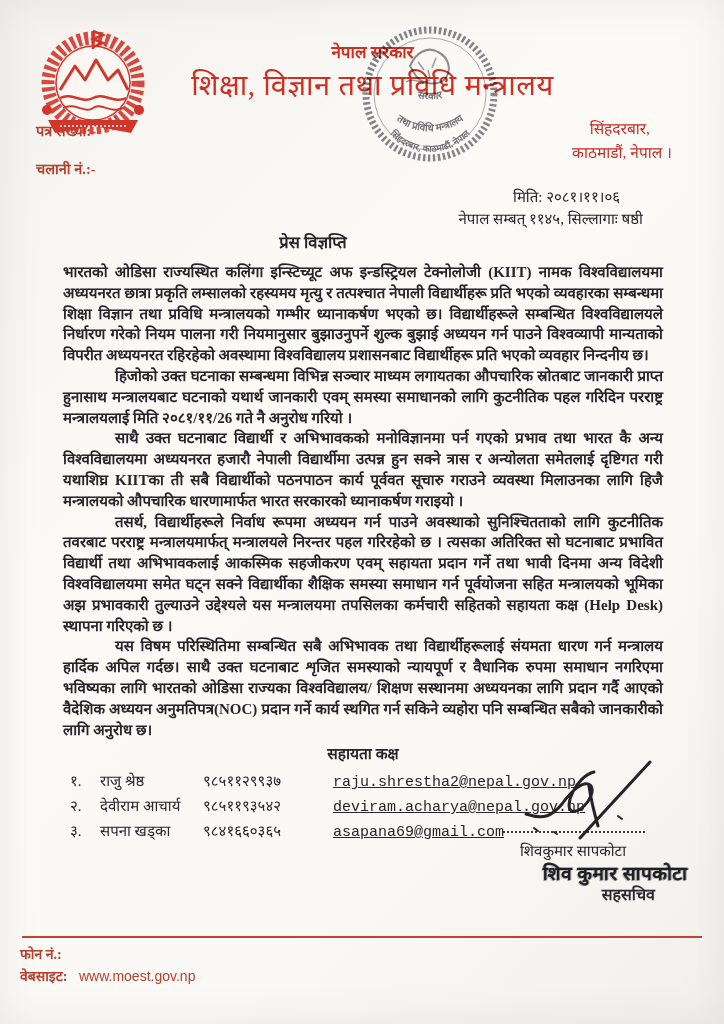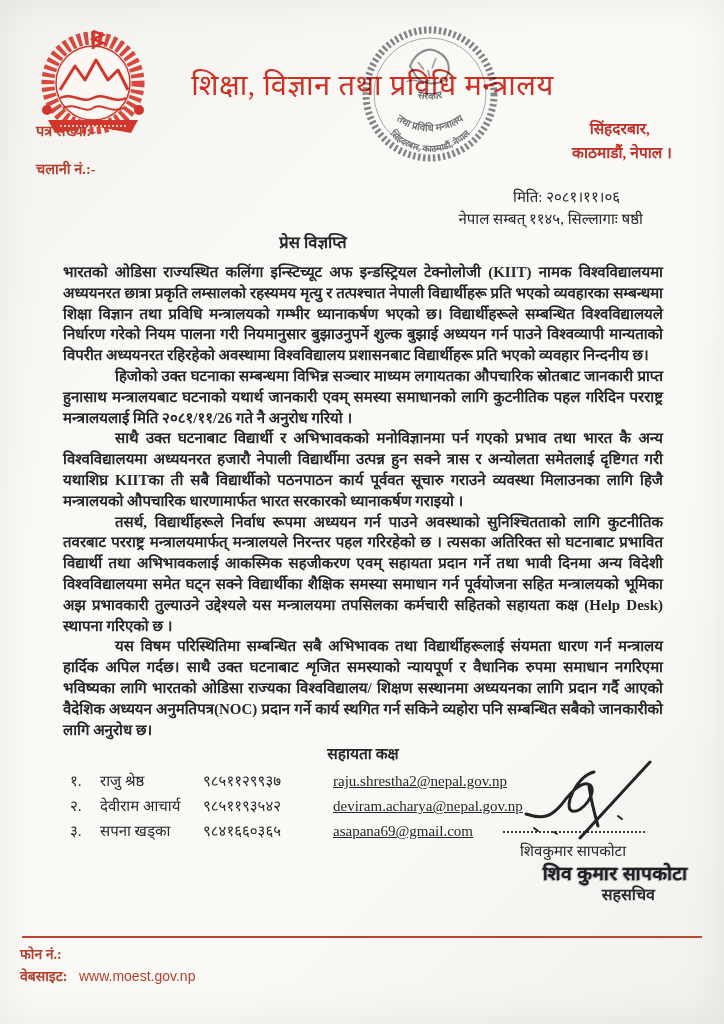--- a/index.html
+++ b/index.html
@@ -8,33 +8,33 @@
     background:linear-gradient(135deg,#f3f2ee 0%,#fbfaf7 35%,#faf9f5 70%,#f1f0ec 100%);
     box-shadow:inset 0 0 40px rgba(120,120,130,.12);
     font-family:"Liberation Serif","DejaVu Serif",serif;color:#26262a;
   }
   .abs{position:absolute;}
   .gov-name{left:90px;top:40px;width:565px;text-align:center;font-size:17px;font-weight:bold;color:#cf2e21;z-index:1;}
   .ministry-title{left:80px;top:64px;width:585px;text-align:center;font-size:29px;font-weight:normal;color:#cf2e21;letter-spacing:.5px;z-index:1;}
   .seal{left:358px;top:22px;z-index:3;opacity:.82;mix-blend-mode:multiply;}
   .emblem{left:30px;top:28px;z-index:2;}
   .refline{left:36px;font-size:14.5px;font-weight:bold;color:#b5402f;}
-  .addr{font-size:15.5px;font-weight:bold;color:#c03028;text-align:right;}
+  .addr{font-size:15.5px;font-weight:normal;color:#c03028;text-align:right;}
   .dateline{font-size:15px;color:#26262a;text-align:right;}
   .doc-title{left:233px;top:230px;width:160px;text-align:center;font-size:16.5px;font-weight:bold;}
   .bodycol{left:63px;top:262px;width:600px;font-size:15px;line-height:20.8px;text-align:justify;}
   .para{margin:0;font-weight:bold;}
   .para.indent{text-indent:52px;}
   .hd-heading{margin-top:4px;text-align:center;font-weight:bold;font-size:15.5px;}
   .contacts{margin-top:6px;}
   .contact-row{display:flex;align-items:baseline;height:25px;padding-left:7px;font-size:15px;text-align:left;}
   .c-sn{width:30px;}
   .c-name{width:103px;}
   .c-phone{width:130px;}
-  .c-email{text-decoration:underline;}
+  .c-email{text-decoration:underline;font-family:Liberation Mono, monospace;}
   .sig-squiggle{left:518px;top:760px;z-index:2;}
   .sig-dots{left:503px;top:831px;width:142px;border-top:2px dotted #3a3a40;height:0;}
   .sig-typed{left:488px;top:840px;width:170px;text-align:center;font-size:15px;}
   .sig-stamp-name{left:522px;top:860px;width:186px;text-align:center;font-size:19px;font-weight:bold;color:#1f1f24;letter-spacing:.5px;text-shadow:1px 0 0 rgba(70,70,80,.55), -1px 1px 0 rgba(90,90,100,.35);}
   .sig-designation{left:525px;top:883px;width:130px;text-align:right;font-size:16px;font-weight:bold;color:#2a2a30;}
   .footer-line{left:22px;top:936px;width:680px;height:2px;background:#c0452e;}
   .footer-text{left:20px;font-size:14px;font-weight:bold;color:#b5402f;}
   .site-row span{display:inline-block;}
   .site-url{margin-left:8px;font-weight:normal;font-family:"Liberation Sans","DejaVu Sans",sans-serif;}
 </style>
@@ -52,20 +52,21 @@
       <path d="M30 62 L45 38 L55 52 L66 32 L78 52 L88 42 L98 62" stroke-width="3" stroke-linejoin="round"></path>
       <path d="M30 70 C42 64,52 76,63 70 C74 64,84 76,96 70" stroke-width="2.5"></path>
       <path d="M33 80 C45 74,55 86,63 80 C71 74,81 86,93 80" stroke-width="2"></path>
       <path d="M18 92 L108 92 L101 105 L63 98 L25 105 Z" fill="#d2362a" stroke="none"></path>
       <path d="M30 98 h66" stroke="#fdf7f4" stroke-width="1.6" stroke-dasharray="2 2"></path>
       <circle cx="17" cy="82" r="5" fill="#d2362a" stroke="none"></circle>
       <circle cx="109" cy="82" r="5" fill="#d2362a" stroke="none"></circle>
     </g>
   </svg>
 
+  <div class="abs gov-name">नेपाल सरकार</div>
   <div class="abs ministry-title">शिक्षा, विज्ञान तथा प्रविधि मन्त्रालय</div>
 
   <svg class="abs seal" width="144" height="144" viewBox="0 0 144 144">
     <defs>
       <path id="arcA" d="M44 70 A58 58 0 0 0 100 70"></path>
       <path id="arcB" d="M28 88 A56 56 0 0 0 116 88"></path>
       <path id="arcC" d="M26 104 A54 54 0 0 0 118 104"></path>
     </defs>
     <g fill="none" stroke="#54545c">
       <circle cx="72" cy="72" r="64" stroke-width="7" stroke-dasharray="2.5 2.5" opacity=".85"></circle>

